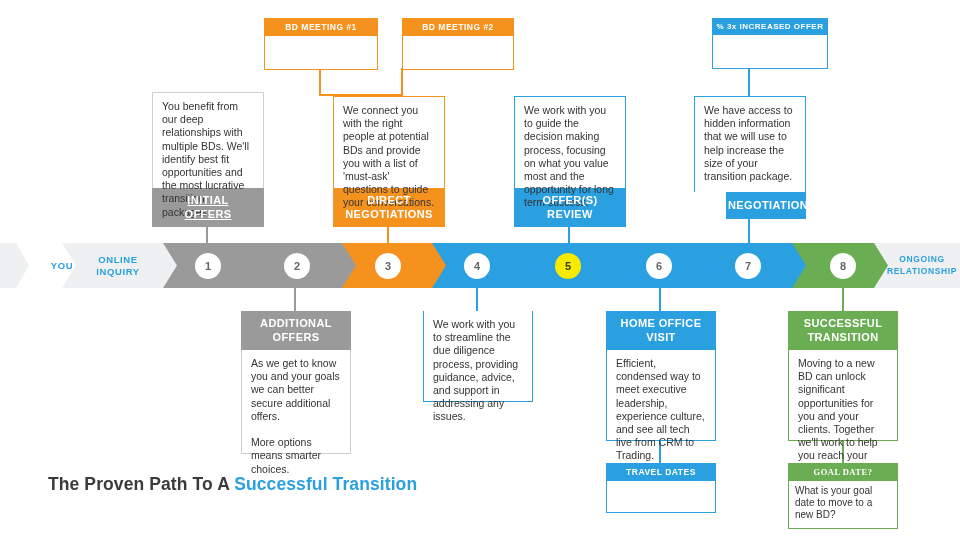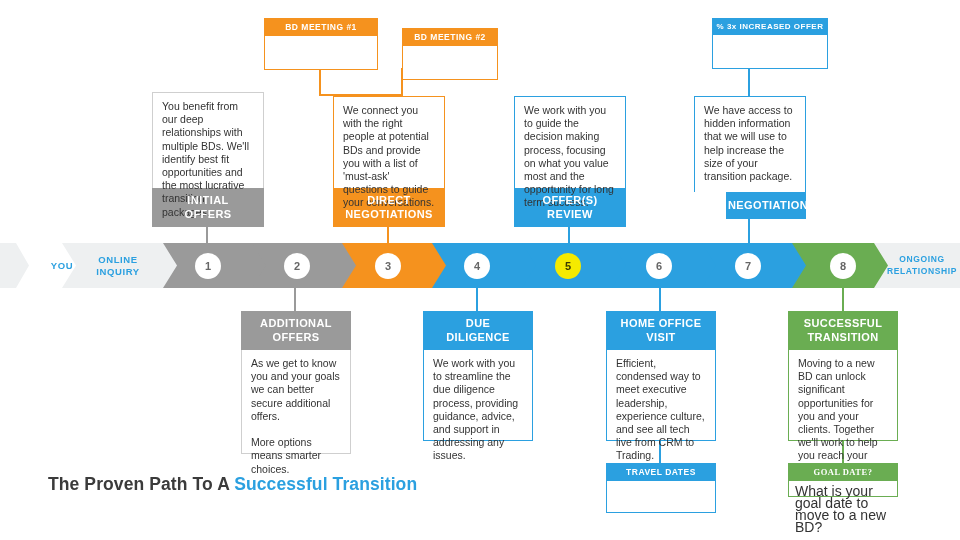--- a/index.html
+++ b/index.html
@@ -111,33 +111,33 @@
 
   <div class="conn" style="left:842px; top:286px; width:2px; height:25px; background:#6aad52;"></div>
 
   <div class="conn" style="left:842px; top:437px; width:2px; height:26px; background:#6aad52;"></div>
 
   <div class="slot" style="left:264px; top:18px; width:114px;">
     <div class="slot-label" style="background:#f5921e;">BD MEETING #1</div>
     <div class="slot-body" style="border-color:#f5921e;"></div>
   </div>
 
-  <div class="slot" style="left:402px; top:28px; width:96px;">
+  <div class="slot" style="left:402px; top:18px; width:112px;">
     <div class="slot-label" style="background:#f5921e;">BD MEETING #2</div>
     <div class="slot-body" style="border-color:#f5921e;"></div>
   </div>
 
   <div class="slot thin" style="left:712px; top:18px; width:116px;">
     <div class="slot-label" style="background:#2ba0e0;">% 3x INCREASED OFFER</div>
     <div class="slot-body" style="border-color:#2ba0e0;"></div>
   </div>
 
   <div class="card label-bottom" style="left:152px; top:92px; width:112px;">
     <div class="body" style="border-color:#cfcfcf; height:96px;">You benefit from our deep relationships with multiple BDs. We'll identify best fit opportunities and the most lucrative transition packages.</div>
-    <div class="label" style="background:#9a9a9a;">INITIAL
+    <div class="label" style="background:#9a9a9a;text-decoration:underline;">INITIAL
 OFFERS</div>
   </div>
 
   <div class="card label-bottom" style="left:333px; top:96px; width:112px;">
     <div class="body" style="border-color:#f5921e; height:92px;">We connect you with the right people at potential BDs and provide you with a list of 'must-ask' questions to guide your conversations.</div>
     <div class="label" style="background:#f5921e;">DIRECT
 NEGOTIATIONS</div>
   </div>
 
   <div class="card label-bottom" style="left:514px; top:96px; width:112px;">
@@ -214,22 +214,20 @@
 
   <div class="card label-top" style="left:241px; top:311px; width:110px;">
     <div class="label" style="background:#9a9a9a;">ADDITIONAL
 OFFERS</div>
     <div class="body" style="border-color:#cfcfcf; height:104px;">As we get to know you and your goals we can better secure additional offers.
 
 More options means smarter choices.</div>
   </div>
 
   <div class="card label-top" style="left:423px; top:311px; width:110px;">
-    <div class="label" style="background:#2ba0e0;">DUE
-DILIGENCE</div>
     <div class="body" style="border-color:#2ba0e0; height:91px;">We work with you to streamline the due diligence process, providing guidance, advice, and support in addressing any issues.</div>
   </div>
 
   <div class="card label-top" style="left:606px; top:311px; width:110px;">
     <div class="label" style="background:#2ba0e0;">HOME OFFICE
 VISIT</div>
     <div class="body" style="border-color:#2ba0e0; height:91px;">Efficient, condensed way to meet executive leadership, experience culture, and see all tech live from CRM to Trading.</div>
   </div>
 
   <div class="card label-top" style="left:788px; top:311px; width:110px;">
@@ -238,21 +236,21 @@
     <div class="body" style="border-color:#6aad52; height:91px;">Moving to a new BD can unlock significant opportunities for you and your clients. Together we'll work to help you reach your ultimate goal.</div>
   </div>
 
   <div class="slot" style="left:606px; top:463px; width:110px;">
     <div class="slot-label" style="background:#2ba0e0;">TRAVEL DATES</div>
     <div class="slot-body" style="border-color:#2ba0e0; height:32px;"></div>
   </div>
 
   <div class="slot" style="left:788px; top:463px; width:110px;">
     <div class="slot-label" style="background:#6aad52;font-family:Liberation Serif, serif;">GOAL DATE?</div>
-    <div class="slot-body" style="border-color:#6aad52; height:16px; font-size:14px; line-height:12px; color:#333; padding:4px 6px; text-align:left;">What is your goal date to move to a new BD?</div>
+    <div class="slot-body" style="border-color:#6aad52; height:48px; font-size:10px; line-height:12px; color:#333; padding:4px 6px; text-align:left;">What is your goal date to move to a new BD?</div>
   </div>
 
   <div id="title">
     <span>The Proven Path To A </span><span class="hl">Successful Transition</span>
   </div>
 
 
 </div>
 
 </body></html>

